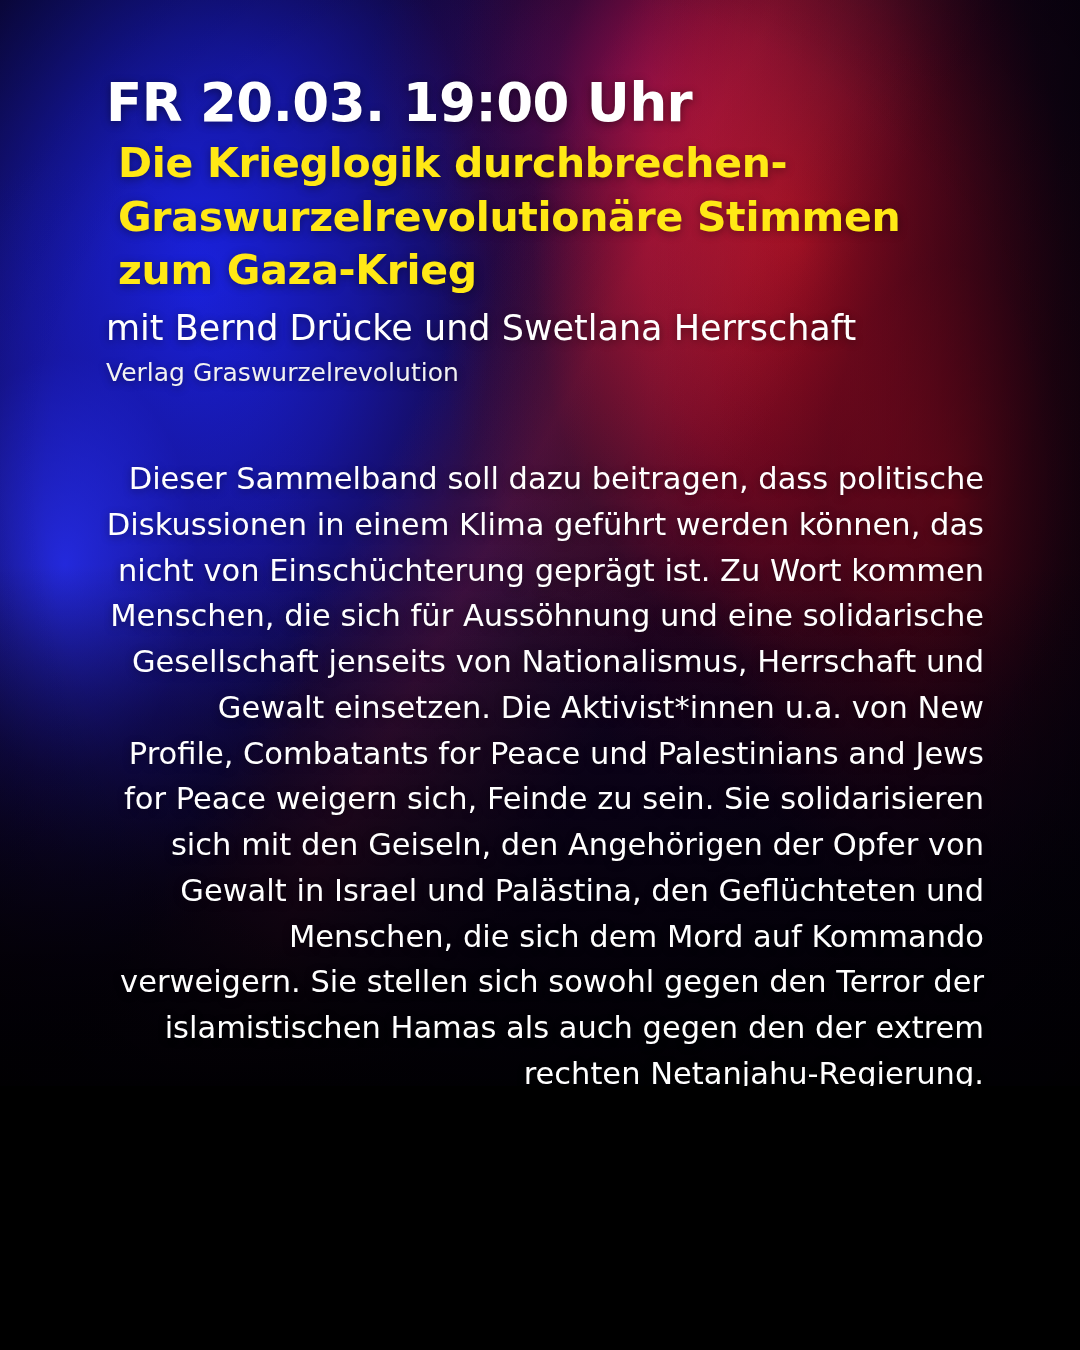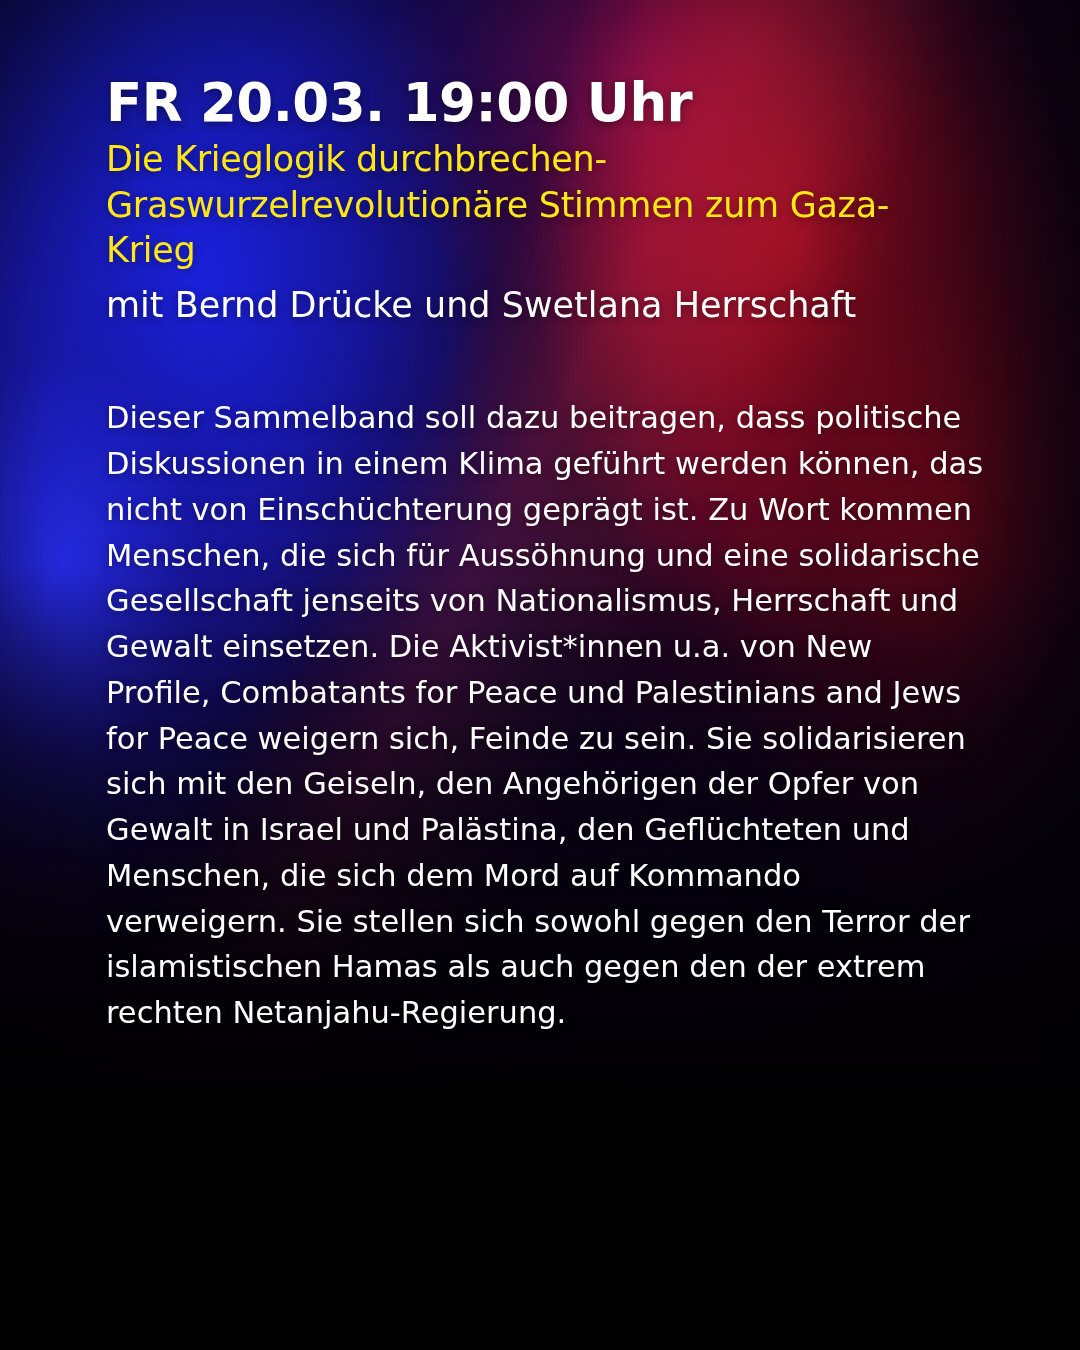--- a/index.html
+++ b/index.html
@@ -84,26 +84,26 @@
     font-size: 53px;
     line-height: 1.08;
     letter-spacing: -0.5px;
     color: #ffffff;
     margin: 0 0 6px 0;
     text-shadow: 0 2px 10px rgba(0,0,0,0.45);
   }
 
   .title {
     font-family: "DejaVu Sans", sans-serif;
-    font-weight: normal;
-    font-size: 35px;
+    font-weight: bold;
+    font-size: 41px;
     line-height: 1.30;
     letter-spacing: -0.3px;
     color: #ffe815;
-    margin: 0 0 10px 0;
+    margin: 0 0 10px 12px;
     max-width: 790px;
     text-shadow: 0 2px 10px rgba(0,0,0,0.40);
   }
 
   .speakers {
     font-family: "DejaVu Sans", sans-serif;
     font-weight: normal;
     font-size: 35px;
     line-height: 1.25;
     color: #ffffff;
@@ -123,20 +123,21 @@
 
   .body-text {
     font-family: "DejaVu Sans", sans-serif;
     font-weight: normal;
     font-size: 30.5px;
     line-height: 1.50;
     color: #ffffff;
     margin: 68px 0 0 0;
     max-width: 880px;
     text-shadow: 0 2px 8px rgba(0,0,0,0.40);
+    text-align: right;
   }
 </style>
 </head>
 <body>
 
 <div id="poster">
 
   <div class="bg-layer bg-base"></div>
   <div class="bg-layer bg-blue"></div>
   <div class="bg-layer bg-blue2"></div>
@@ -148,17 +149,18 @@
   <div class="bg-layer bg-dark-bottom"></div>
   <div class="bg-layer bg-vignette"></div>
 
   <div class="content">
     <h1 class="date-line">FR 20.03. 19:00 Uhr</h1>
 
     <h2 class="title">Die Krieglogik durchbrechen- Graswurzelrevolutionäre Stimmen zum Gaza-Krieg</h2>
 
     <p class="speakers">mit Bernd Drücke und Swetlana Herrschaft</p>
 
+    <p class="publisher">Verlag Graswurzelrevolution</p>
 
     <p class="body-text">Dieser Sammelband soll dazu beitragen, dass politische Diskussionen in einem Klima geführt werden können, das nicht von Einschüchterung geprägt ist. Zu Wort kommen Menschen, die sich für Aussöhnung und eine solidarische Gesellschaft jenseits von Nationalismus, Herrschaft und Gewalt einsetzen. Die Aktivist*innen u.a. von New Profile, Combatants for Peace und Palestinians and Jews for Peace weigern sich, Feinde zu sein. Sie solidarisieren sich mit den Geiseln, den Angehörigen der Opfer von Gewalt in Israel und Palästina, den Geflüchteten und Menschen, die sich dem Mord auf Kommando verweigern. Sie stellen sich sowohl gegen den Terror der islamistischen Hamas als auch gegen den der extrem rechten Netanjahu-Regierung.</p>
   </div>
 
 </div>
 
 </body></html>

